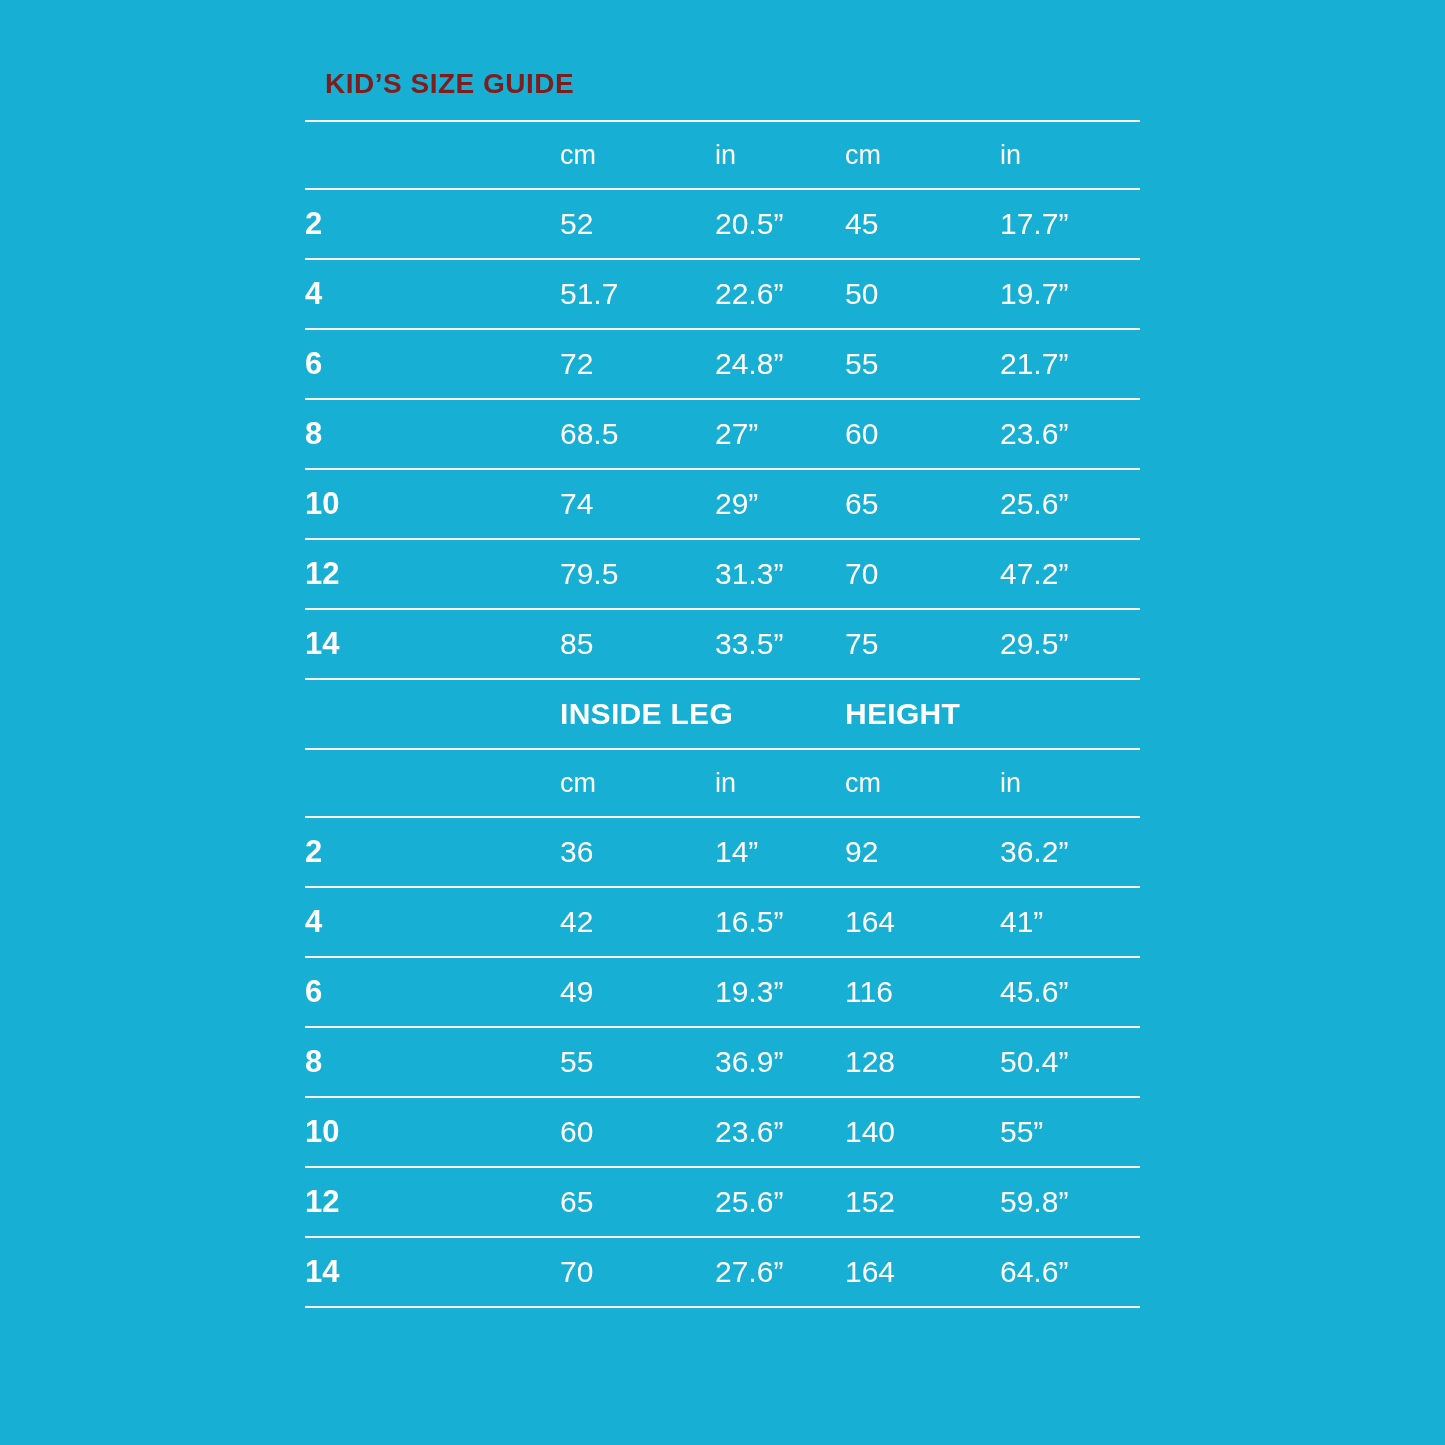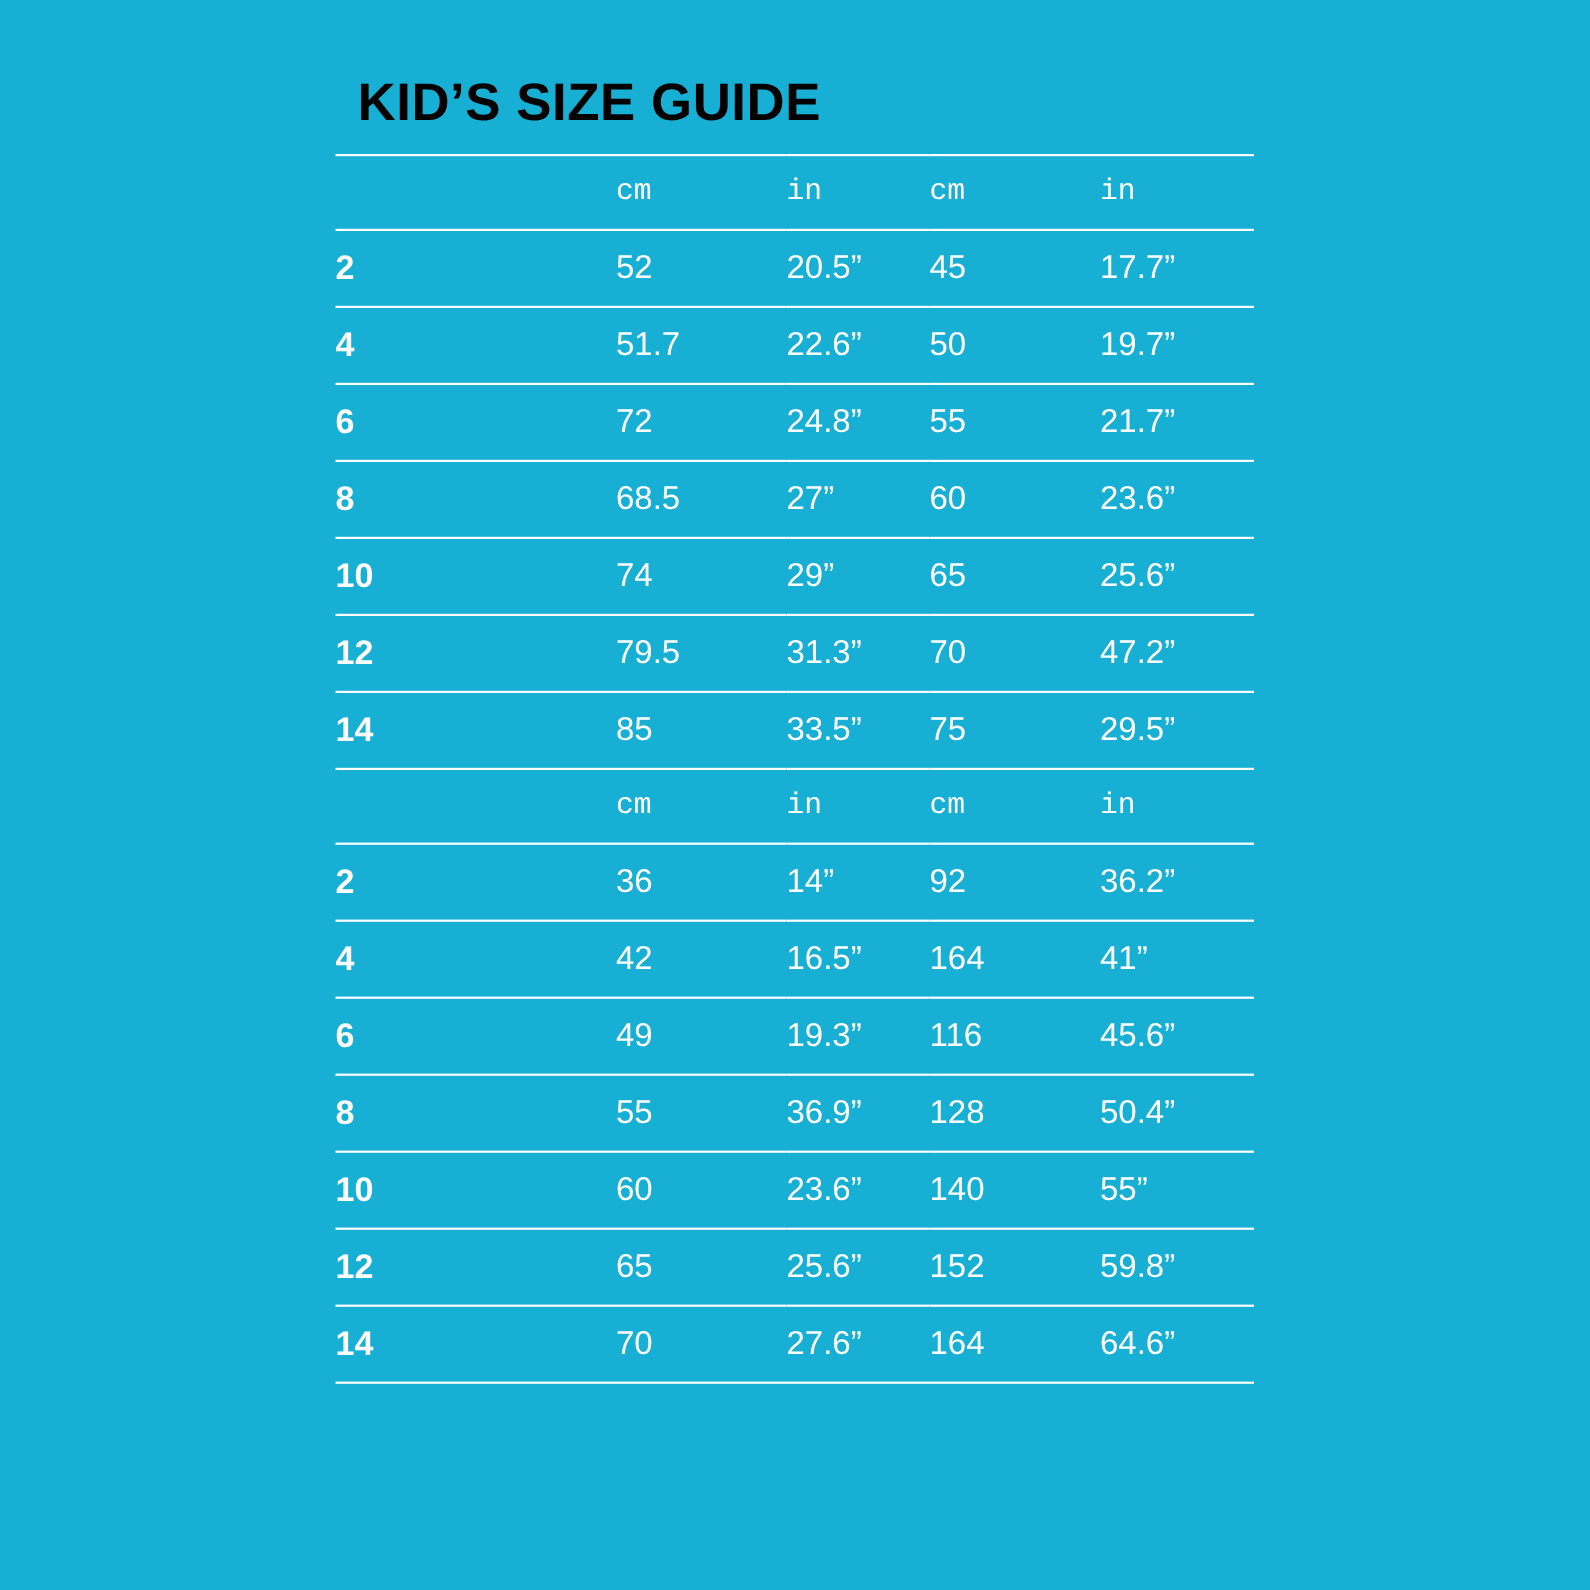--- a/index.html
+++ b/index.html
@@ -19,22 +19,22 @@
     height: 1445px;
     box-sizing: border-box;
   }
   .content {
     position: absolute;
     left: 305px;
     top: 70px;
     width: 835px;
   }
   .guide-title {
-    color: #000000;
-    font-size: 48px;
+    color: #7f1d1d;
+    font-size: 28px;
     font-weight: bold;
     letter-spacing: 0.5px;
     line-height: 1.0;
     padding: 0 0 22px 20px;
     white-space: nowrap;
   }
   table.size-table {
     width: 100%;
     border-collapse: collapse;
     table-layout: fixed;
@@ -60,21 +60,20 @@
     font-size: 30px;
     font-weight: bold;
     letter-spacing: 0.3px;
     height: 68px;
     white-space: nowrap;
   }
   tr.unit-row td {
     font-size: 27px;
     font-weight: normal;
     height: 66px;
-    font-family: Liberation Mono, monospace;
   }
   tr.data-row td {
     font-size: 30px;
     font-weight: normal;
     height: 68px;
   }
   tr.data-row td.size-col {
     font-weight: bold;
     font-size: 31px;
   }
@@ -164,20 +163,25 @@
 
     <table class="size-table">
       <colgroup>
         <col class="c-size">
           <col class="c-cm">
           <col class="c-in">
           <col class="c-cm2">
           <col class="c-in2">
       </colgroup>
       <tbody>
+        <tr class="group-head">
+          <td class="cell-pad"></td>
+          <td colspan="2">INSIDE LEG</td>
+          <td colspan="2">HEIGHT</td>
+        </tr>
         <tr class="unit-row">
           <td class="cell-pad"></td>
           <td>cm</td>
           <td>in</td>
           <td>cm</td>
           <td>in</td>
         </tr>
 
         <tr class="data-row">
           <td class="size-col cell-pad">2</td>

